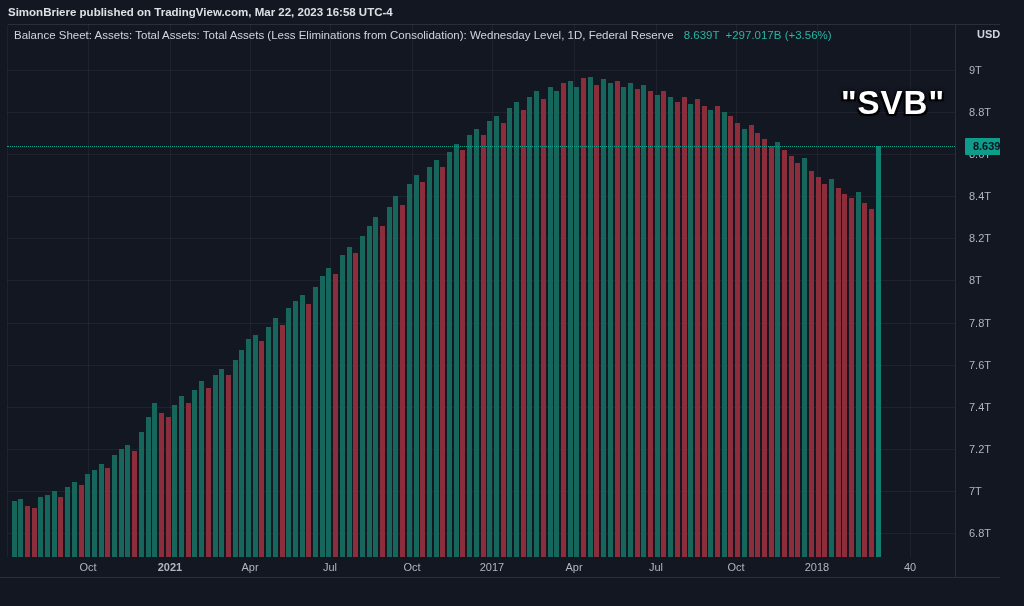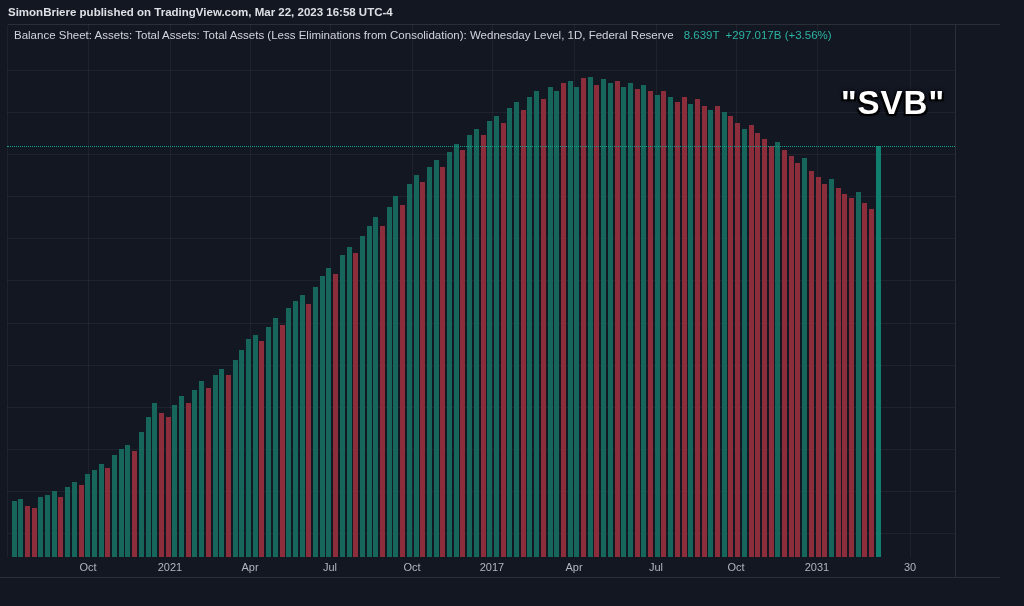--- a/index.html
+++ b/index.html
@@ -213,31 +213,47 @@
       <div class="bar" style="left: 829px; top: 155px; height: 378px; background: rgb(22, 102, 92);"></div>
       <div class="bar" style="left: 836px; top: 164px; height: 369px; background: rgb(140, 45, 59);"></div>
       <div class="bar" style="left: 842px; top: 170px; height: 363px; background: rgb(140, 45, 59);"></div>
       <div class="bar" style="left: 849px; top: 174px; height: 359px; background: rgb(140, 45, 59);"></div>
       <div class="bar" style="left: 856px; top: 168px; height: 365px; background: rgb(22, 102, 92);"></div>
       <div class="bar" style="left: 862px; top: 179px; height: 354px; background: rgb(140, 45, 59);"></div>
       <div class="bar" style="left: 869px; top: 185px; height: 348px; background: rgb(140, 45, 59);"></div>
       <div class="bar" style="left: 876px; top: 122px; height: 411px; background: rgb(17, 127, 111);"></div>
     </div>
 
+  <div class="price-axis">
+    <div class="usd-label">USD</div>
+    <div class="price-badge" style="top: 114px;">8.639T</div>
+  <div class="y-tick-label" style="top: 40px;">9T</div>
+      <div class="y-tick-label" style="top: 82px;">8.8T</div>
+      <div class="y-tick-label" style="top: 124px;">8.6T</div>
+      <div class="y-tick-label" style="top: 166px;">8.4T</div>
+      <div class="y-tick-label" style="top: 208px;">8.2T</div>
+      <div class="y-tick-label" style="top: 250px;">8T</div>
+      <div class="y-tick-label" style="top: 293px;">7.8T</div>
+      <div class="y-tick-label" style="top: 335px;">7.6T</div>
+      <div class="y-tick-label" style="top: 377px;">7.4T</div>
+      <div class="y-tick-label" style="top: 419px;">7.2T</div>
+      <div class="y-tick-label" style="top: 461px;">7T</div>
+      <div class="y-tick-label" style="top: 503px;">6.8T</div>
+    </div>
   <div class="vborder-axis"></div>
 
   <div class="time-axis">
       <div class="x-tick-label" style="left: 66px;">Oct</div>
-      <div class="x-tick-label" style="left: 148px;">2021</div>
+      <div class="x-tick-label" style="left: 148px; font-weight: bold;">2021</div>
       <div class="x-tick-label" style="left: 228px;">Apr</div>
       <div class="x-tick-label" style="left: 308px;">Jul</div>
       <div class="x-tick-label" style="left: 390px;">Oct</div>
       <div class="x-tick-label" style="left: 470px;">2017</div>
       <div class="x-tick-label" style="left: 552px;">Apr</div>
       <div class="x-tick-label" style="left: 634px;">Jul</div>
       <div class="x-tick-label" style="left: 714px;">Oct</div>
-      <div class="x-tick-label" style="left: 795px;">2031</div>
-      <div class="x-tick-label" style="left: 888px;">30</div>
+      <div class="x-tick-label" style="left: 795px;">2018</div>
+      <div class="x-tick-label" style="left: 888px;">40</div>
     </div>
   <div class="hborder-bottom"></div>
 
 
 </div>
 
 </body></html>

